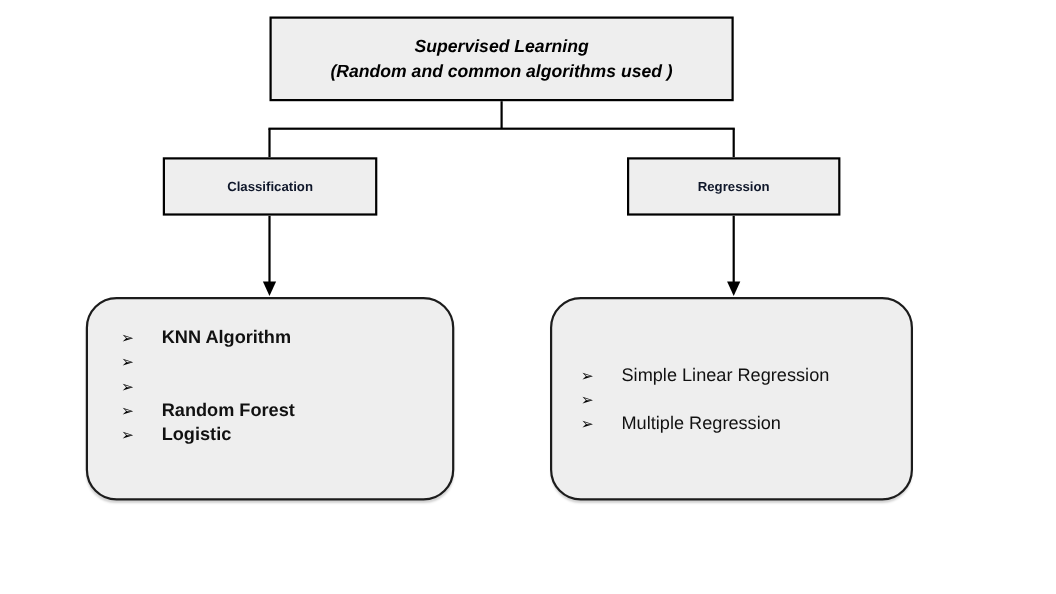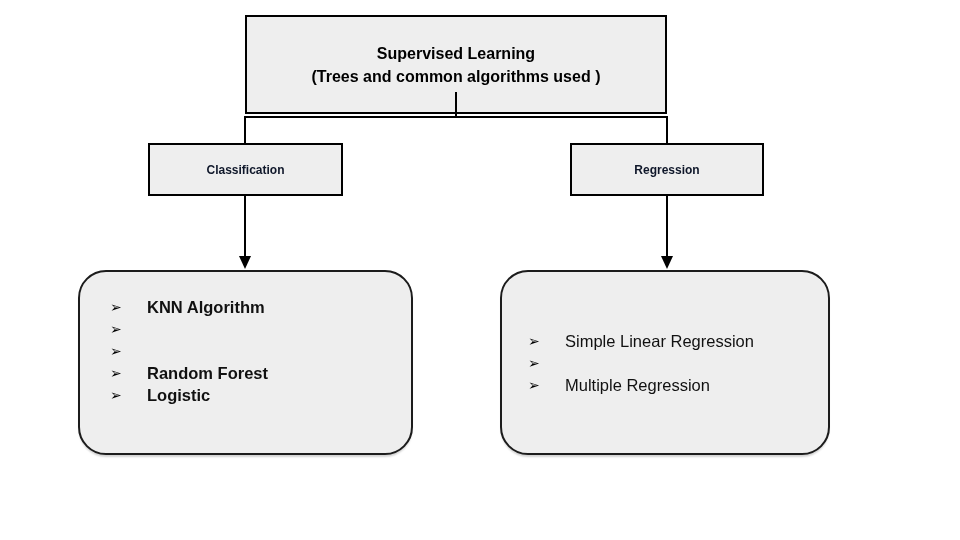--- a/index.html
+++ b/index.html
@@ -17,21 +17,21 @@
   .rect-node {
     position: absolute;
     background: #eeeeee;
     border: 2px solid #000000;
     display: flex;
     flex-direction: column;
     align-items: center;
     justify-content: center;
     text-align: center;
   }
-  .root-node { left: 245px; top: 15px; width: 422px; height: 99px; }
+  .root-node { left: 245px; top: 15px; width: 422px; height: 77px; font-style: italic; }
   .root-line { font-size: 16px; font-weight: bold; color: #000; line-height: 23px; }
 
   .branch-node { width: 195px; height: 53px; }
   .branch-node .branch-label { font-size: 12px; font-weight: bold; color: #0f172a; }
   .branch-classification { left: 148px; top: 143px; }
   .branch-regression { left: 570px; top: 143px; width: 194px; }
 
   
   .line { position: absolute; background: #000000; }
   .line-root-drop   { left: 455px; top: 92px;  width: 2px;   height: 25px; }
@@ -83,21 +83,21 @@
   }
   .leaf-left ul.algo-list .txt { max-width: 222px; font-weight: bold; }
 </style>
 </head>
 <body>
 
 <div class="canvas">
 
   <div class="rect-node root-node">
     <div class="root-line">Supervised Learning</div>
-    <div class="root-line">(Trees and common algorithms used )</div>
+    <div class="root-line">(Random and common algorithms used )</div>
   </div>
 
   <div class="line line-root-drop"></div>
   <div class="line line-horizontal"></div>
   <div class="line line-left-drop"></div>
   <div class="line line-right-drop"></div>
   <div class="line line-arrow-left"></div>
   <div class="line line-arrow-right"></div>
   <div class="arrowhead arrowhead-left"></div>
   <div class="arrowhead arrowhead-right"></div>

